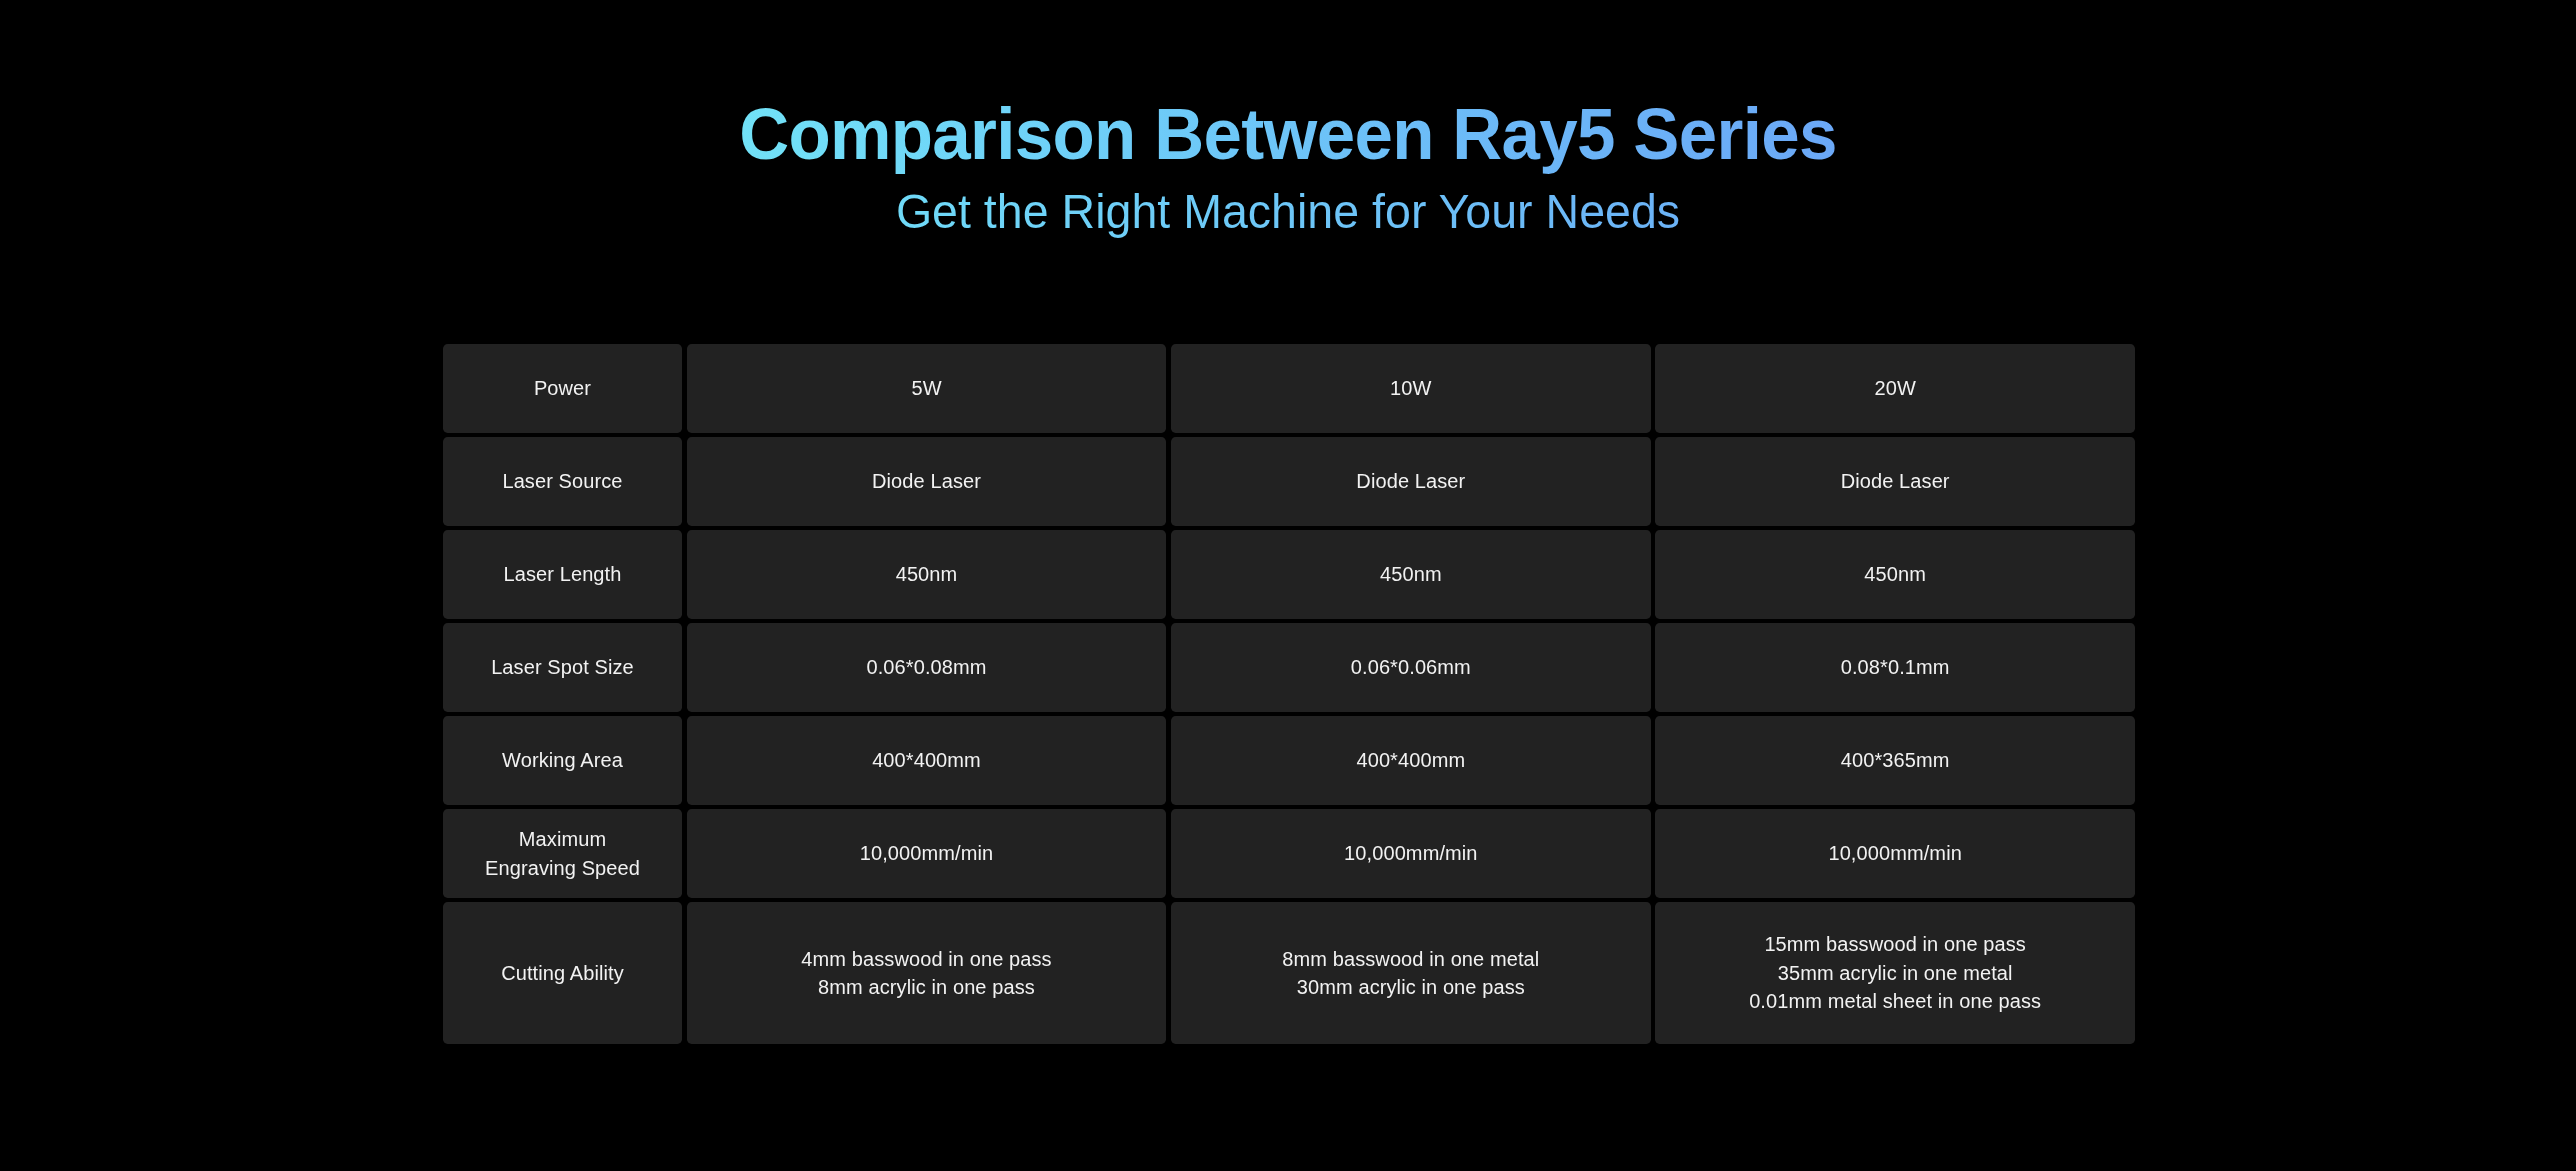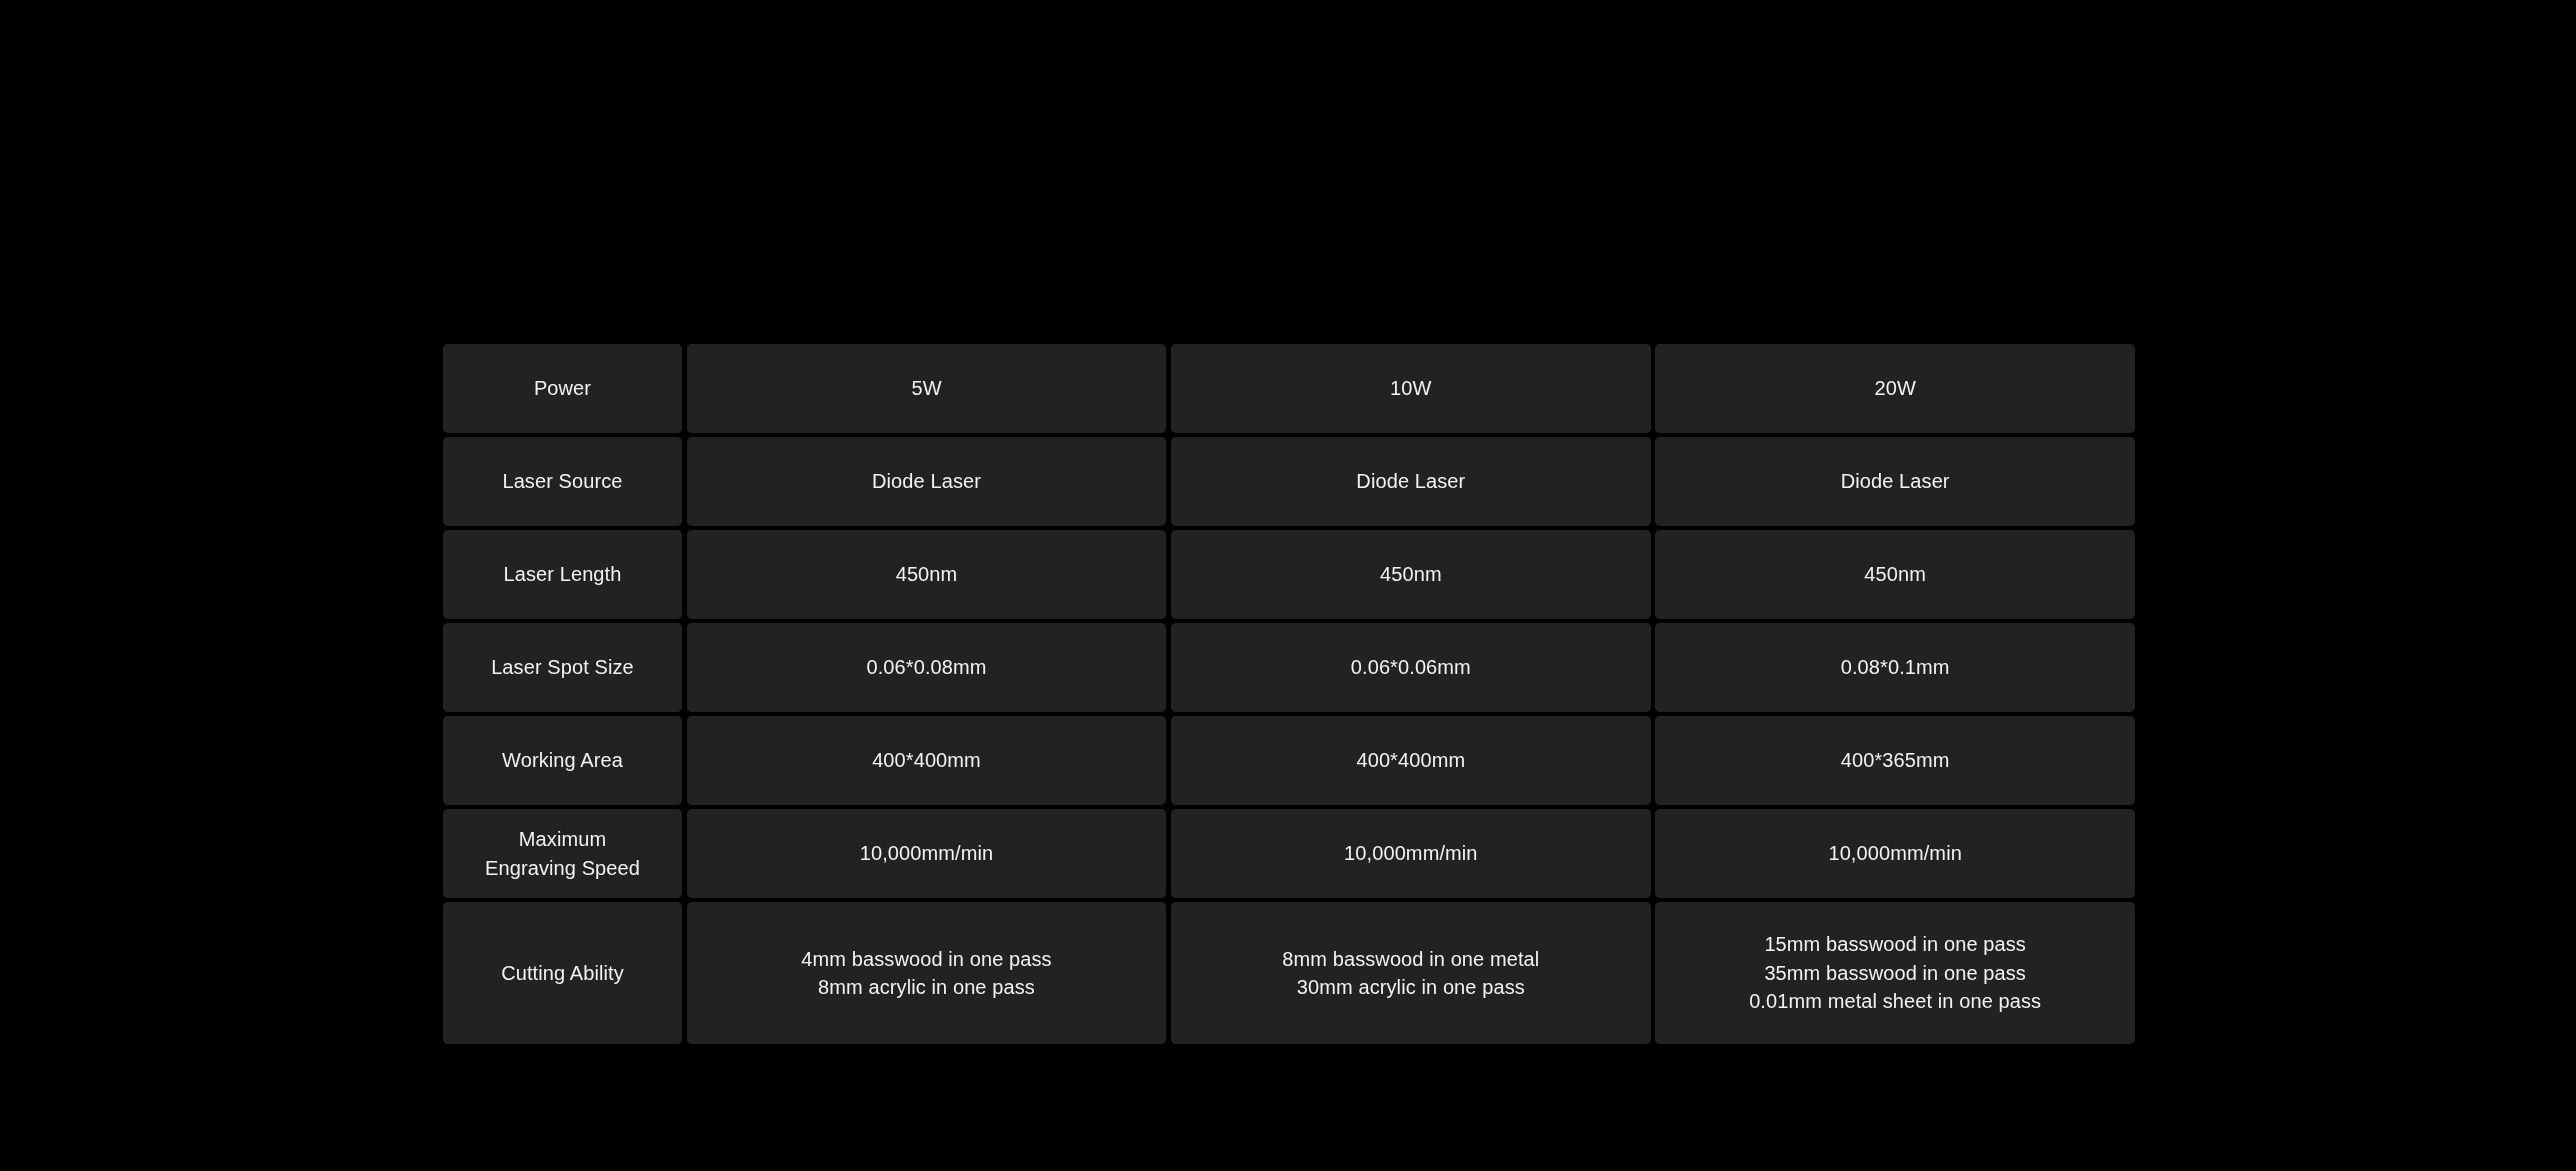--- a/index.html
+++ b/index.html
@@ -123,20 +123,24 @@
 
   .cell-lines span {
     display: block;
   }
 </style>
 </head>
 <body>
 
 <div class="page">
 
+  <div class="heading">
+    <h1 class="title">Comparison Between Ray5 Series</h1>
+    <h2 class="subtitle">Get the Right Machine for Your Needs</h2>
+  </div>
 
   <div class="spec-table">
       <div class="spec-row">
         <div class="cell label">
           <span class="cell-lines">
             <span>Power</span>
           </span>
         </div>
         <div class="cell value">
           <span class="cell-lines">
@@ -279,21 +283,21 @@
         </div>
         <div class="cell value">
           <span class="cell-lines">
             <span>8mm basswood in one metal</span>
             <span>30mm acrylic in one pass</span>
           </span>
         </div>
         <div class="cell value">
           <span class="cell-lines">
             <span>15mm basswood in one pass</span>
-            <span>35mm basswood in one pass</span>
+            <span>35mm acrylic in one metal</span>
             <span>0.01mm metal sheet in one pass</span>
           </span>
         </div>
       </div>
     </div>
 
 </div>
 
 
 </body></html>

